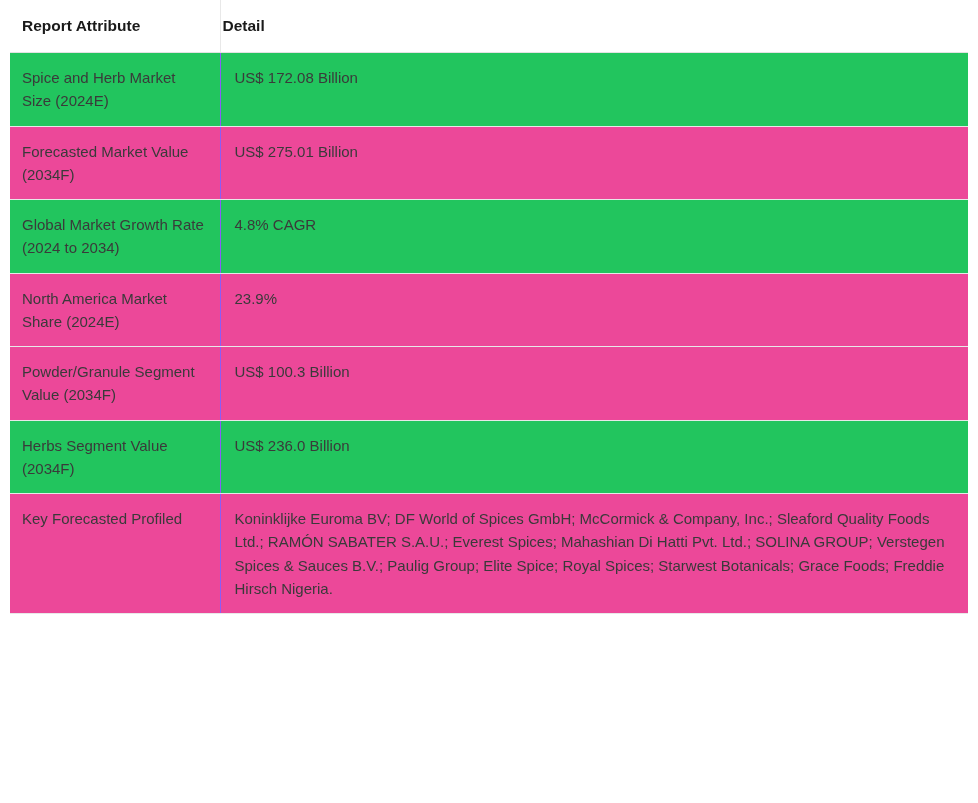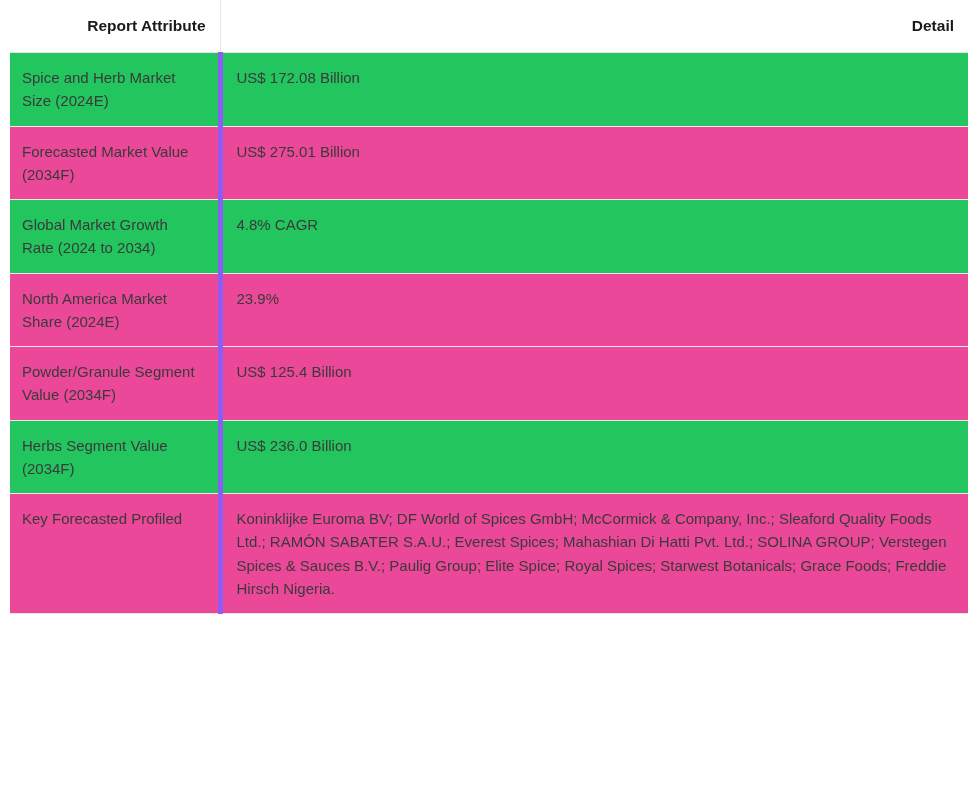--- a/index.html
+++ b/index.html
@@ -17,44 +17,44 @@
   .report-table {
     width: 958px;
     margin: 0 10px;
     border-collapse: collapse;
     table-layout: fixed;
   }
   .report-table col.col-attr { width: 210px; }
   .report-table col.col-detail { width: 748px; }
 
   .report-table th {
-    text-align: right;
+    text-align: left;
     font-size: 15.5px;
     font-weight: bold;
     color: #1a1a1a;
     padding: 17px 14px 17px 12px;
     border-bottom: 1px solid #e2e2e2;
     vertical-align: middle;
     background: #ffffff;
   }
   .report-table th.detail-head {
-    padding-left: 10px;
+    padding-left: 2px;
     border-left: 1px solid #e8e8e8;
   }
   .report-table td {
     font-size: 15px;
     line-height: 1.55;
     color: #3a3a3a;
     padding: 13px 14px 13px 12px;
     vertical-align: top;
     border-bottom: 1px solid #e8e8e8;
   }
   .report-table td.detail-cell {
     padding-left: 14px;
-    border-left: 5px solid #8b5cf6;
+    border-left: 1px solid #8b5cf6;
     margin-top: 27px;
   }
   .report-table tbody tr.alt td {
     background: #22c55e;
   }
   .report-table tbody tr.plain td {
     background: #ec4899;
   }
   .attr-cell {
     color: #3a3a3a;
@@ -89,21 +89,21 @@
     <tr class="alt">
       <td class="attr-cell">Global Market Growth Rate (2024 to 2034)</td>
       <td class="detail-cell">4.8% CAGR</td>
     </tr>
     <tr class="plain">
       <td class="attr-cell">North America Market Share (2024E)</td>
       <td class="detail-cell">23.9%</td>
     </tr>
     <tr class="plain">
       <td class="attr-cell">Powder/Granule Segment Value (2034F)</td>
-      <td class="detail-cell">US$ 125.4 Billion</td>
+      <td class="detail-cell">US$ 100.3 Billion</td>
     </tr>
     <tr class="alt">
       <td class="attr-cell">Herbs Segment Value (2034F)</td>
       <td class="detail-cell">US$ 236.0 Billion</td>
     </tr>
     <tr class="plain last-row">
       <td class="attr-cell">Key Forecasted Profiled</td>
       <td class="detail-cell">Koninklijke Euroma BV; DF World of Spices GmbH; McCormick &amp; Company, Inc.; Sleaford Quality Foods Ltd.; RAMÓN SABATER S.A.U.; Everest Spices; Mahashian Di Hatti Pvt. Ltd.; SOLINA GROUP; Verstegen Spices &amp; Sauces B.V.; Paulig Group; Elite Spice; Royal Spices; Starwest Botanicals; Grace Foods; Freddie Hirsch Nigeria.</td>
     </tr>
   </tbody>

